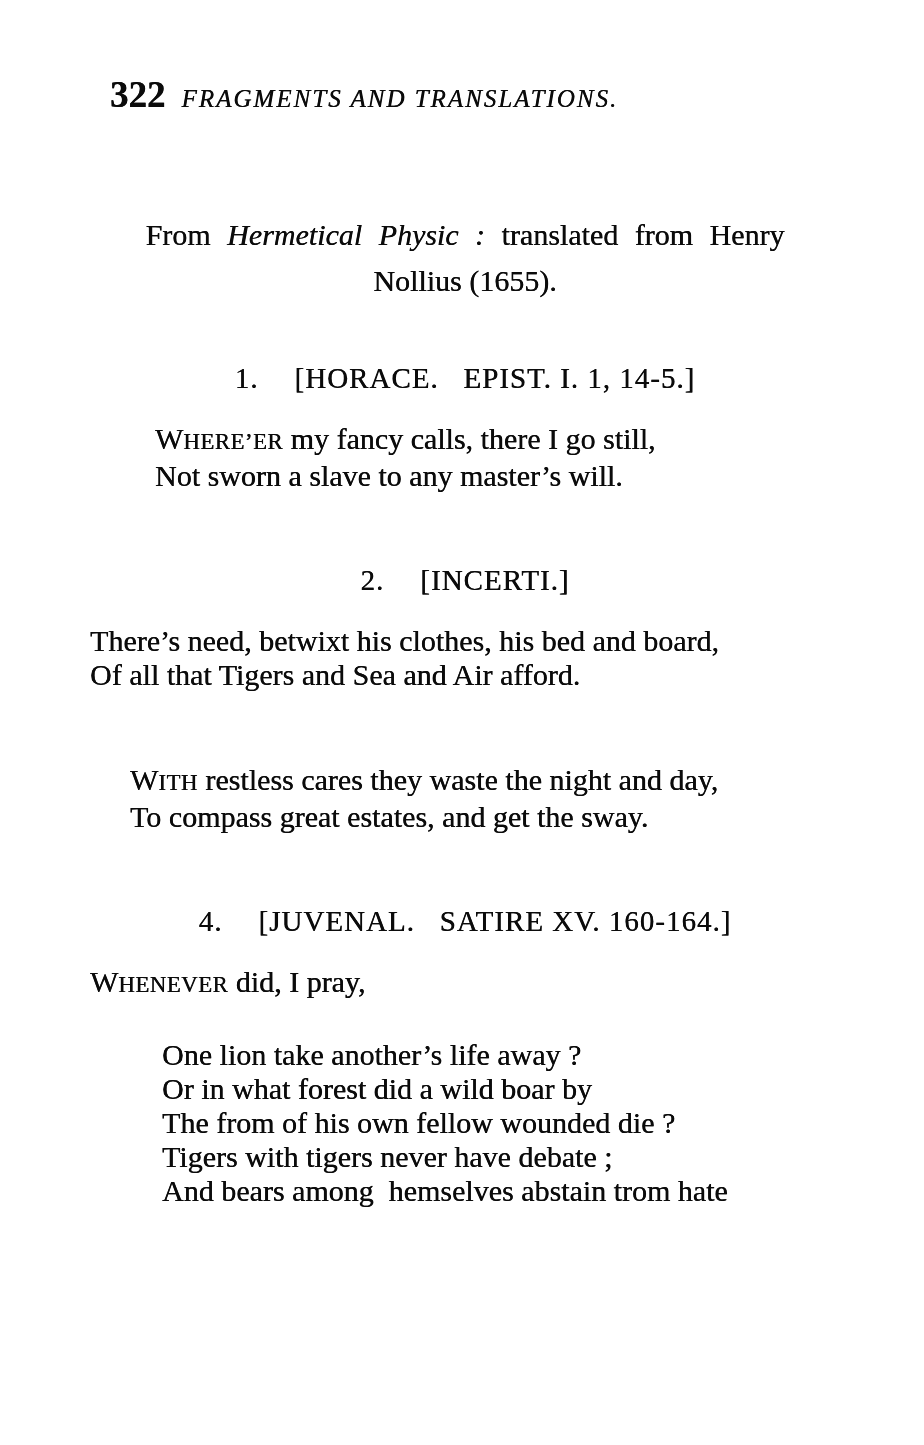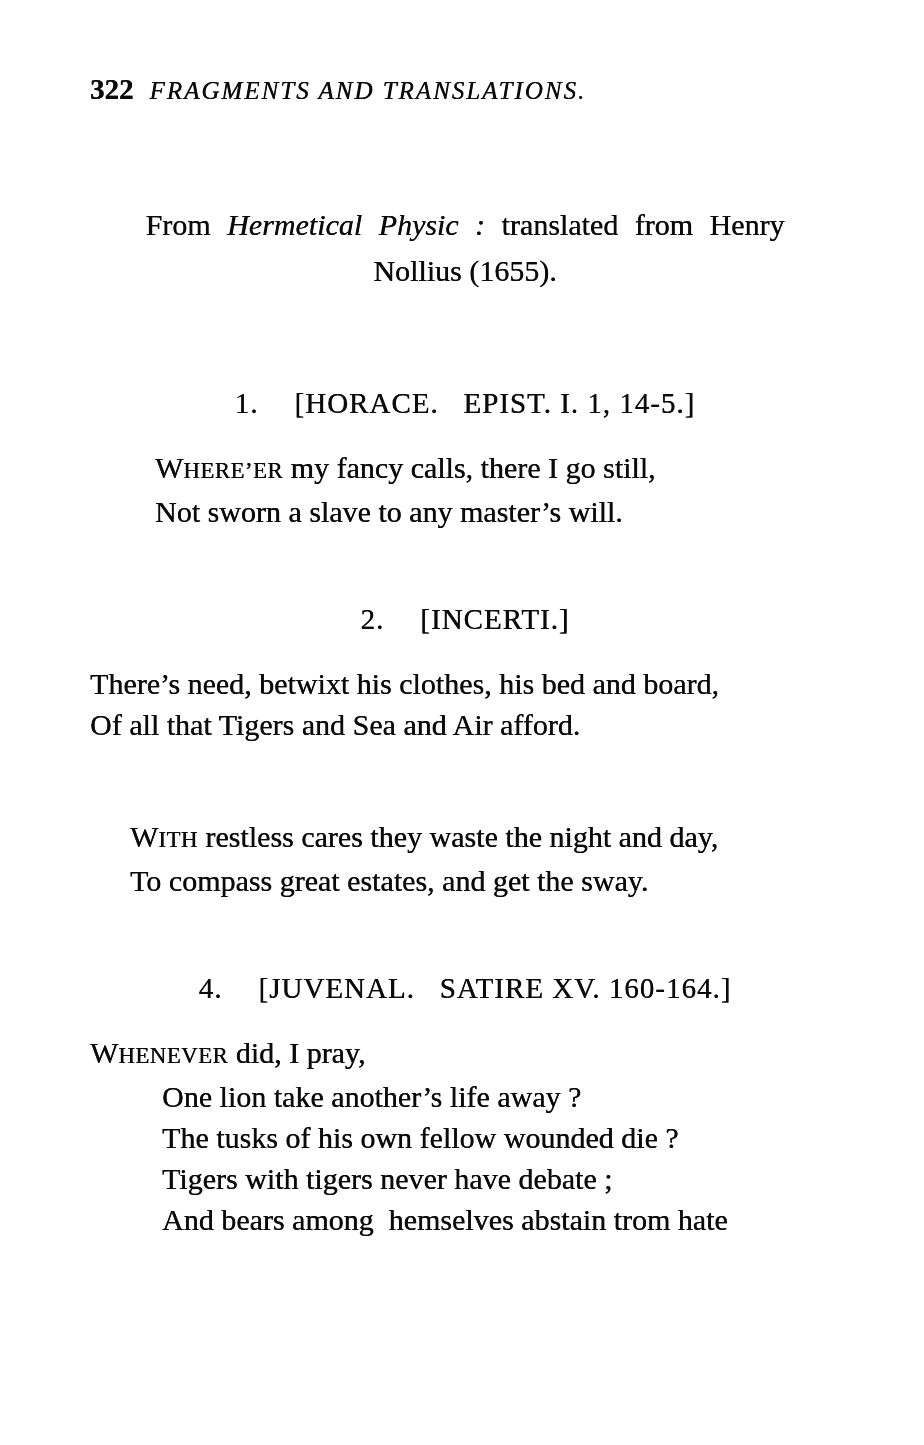--- a/index.html
+++ b/index.html
@@ -20,22 +20,23 @@
     text-shadow: 0.35px 0 0 currentColor;
   }
   p { margin: 0; }
 
   
   .running-head {
     display: flex;
     align-items: baseline;
   }
   .folio {
-    font-size: 29px;
+    font-size: 37px;
     font-weight: bold;
+    margin-left: 20px;
   }
   .running-title {
     font-style: italic;
     font-size: 25px;
     letter-spacing: 2px;
     margin-left: 16px;
     font-weight: 500;
   }
 
   
@@ -43,37 +44,37 @@
     margin-top: 102px;
     text-align: center;
     font-size: 30px;
   }
   .source-line1 { word-spacing: 9px; }
   .source-line2 { margin-top: 12px; }
   .italic { font-style: italic; }
 
   
   .fragment { margin-top: 71px; }
-  #sections .fragment:first-child { margin-top: 99px; }
+  #sections .fragment:first-child { margin-top: 64px; }
   .fragment-heading {
     margin: 0;
     text-align: center;
     font-size: 29px;
     font-weight: normal;
     letter-spacing: 1px;
   }
   .fragment-number { margin-right: 36px; }
   .fragment-title { white-space: pre; }
 
   .verse {
     margin-top: 27px;
     font-size: 30px;
   }
   .verse-line {
-    line-height: 41px;
+    line-height: 34px;
     white-space: pre-wrap;
   }
   .verse-line.centered {
     text-align: left;
     padding-left: 0 !important;
   }
   .lead-rest {
     font-size: 0.76em;
     letter-spacing: 0.5px;
   }
@@ -111,21 +112,22 @@
       <section class="fragment">
         <div class="verse">
           <p class="verse-line" style="padding-left: 40px;"><span class="lead"><span class="lead-cap">W</span><span class="lead-rest">ITH</span></span> restless cares they waste the night and day,</p>
           <p class="verse-line" style="padding-left: 40px;">To compass great estates, and get the sway.</p>
         </div>
       </section>
       <section class="fragment">
         <h2 class="fragment-heading"><span class="fragment-number">4.</span><span class="fragment-title">[JUVENAL.   SATIRE XV. 160-164.]</span></h2>
         <div class="verse">
           <p class="verse-line centered"><span class="lead"><span class="lead-cap">W</span><span class="lead-rest">HENEVER</span></span> did, I pray,</p>
-          <p class="verse-line" style="padding-left: 72px;">One lion take another’s life away ?</p>
-          <p class="verse-line" style="padding-left: 72px;">The tusks of his own fellow wounded die ?</p>
+          <p class="verse-line" style="padding-left: 72px; margin-top: 36px;">One lion take another’s life away ?</p>
+          <p class="verse-line" style="padding-left: 72px;">Or in what forest did a wild boar by</p>
+          <p class="verse-line" style="padding-left: 72px;">The from of his own fellow wounded die ?</p>
           <p class="verse-line" style="padding-left: 72px;">Tigers with tigers never have debate ;</p>
           <p class="verse-line" style="padding-left: 72px;">And bears among  hemselves abstain trom hate</p>
         </div>
       </section>
     </div>
 
 </div>
 
 </body></html>

